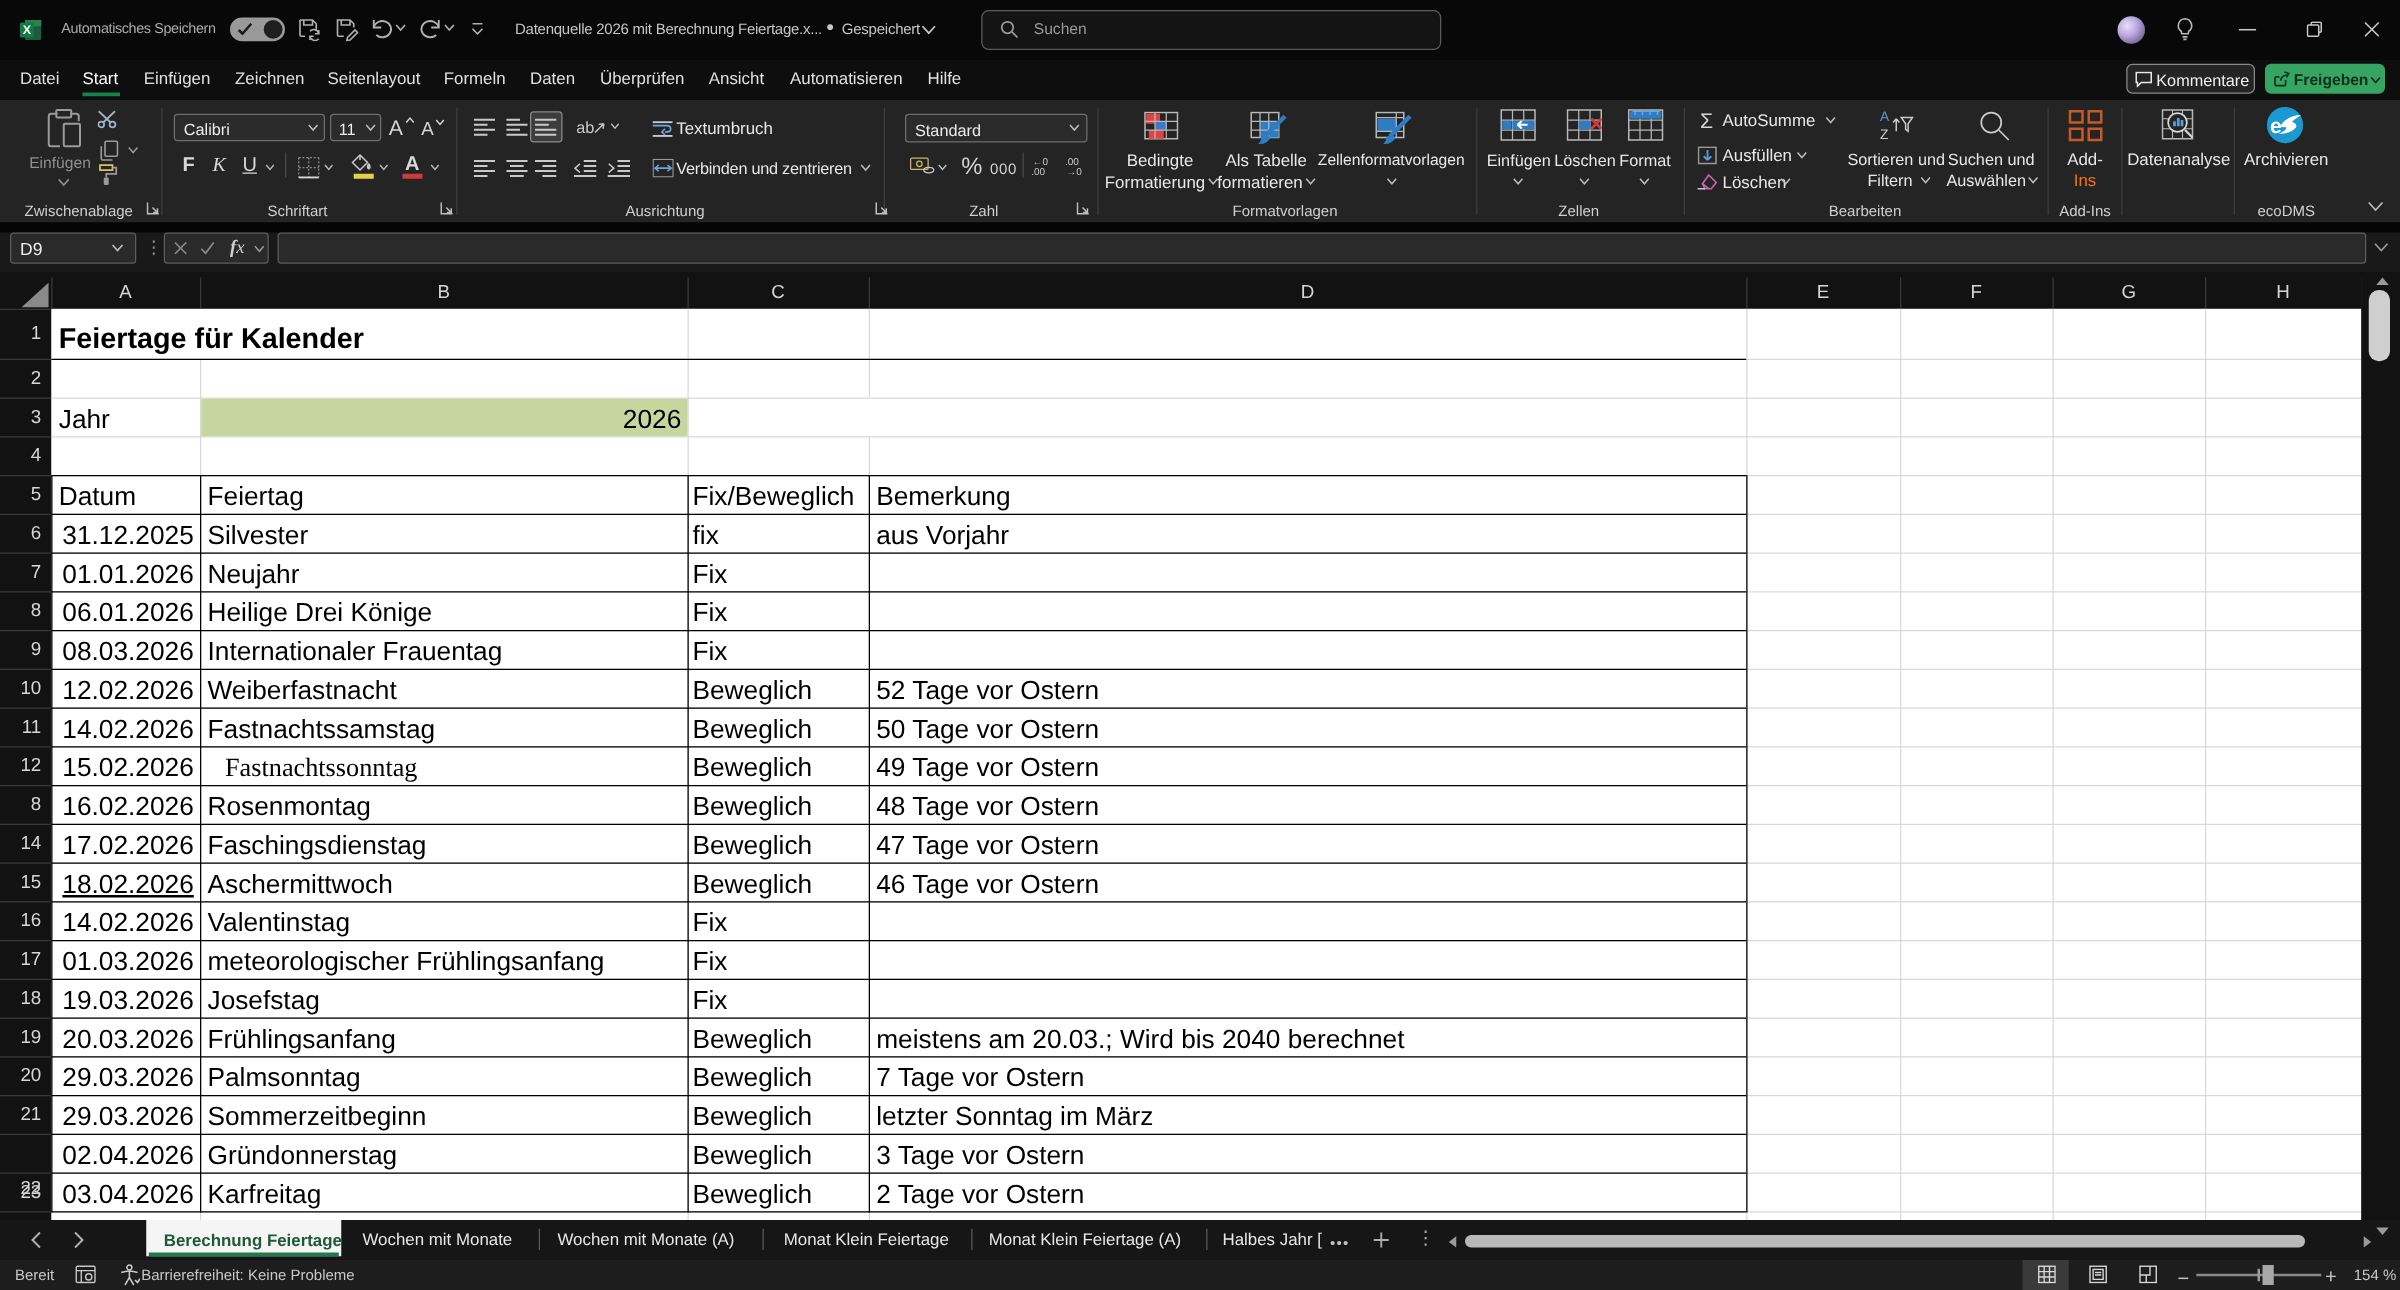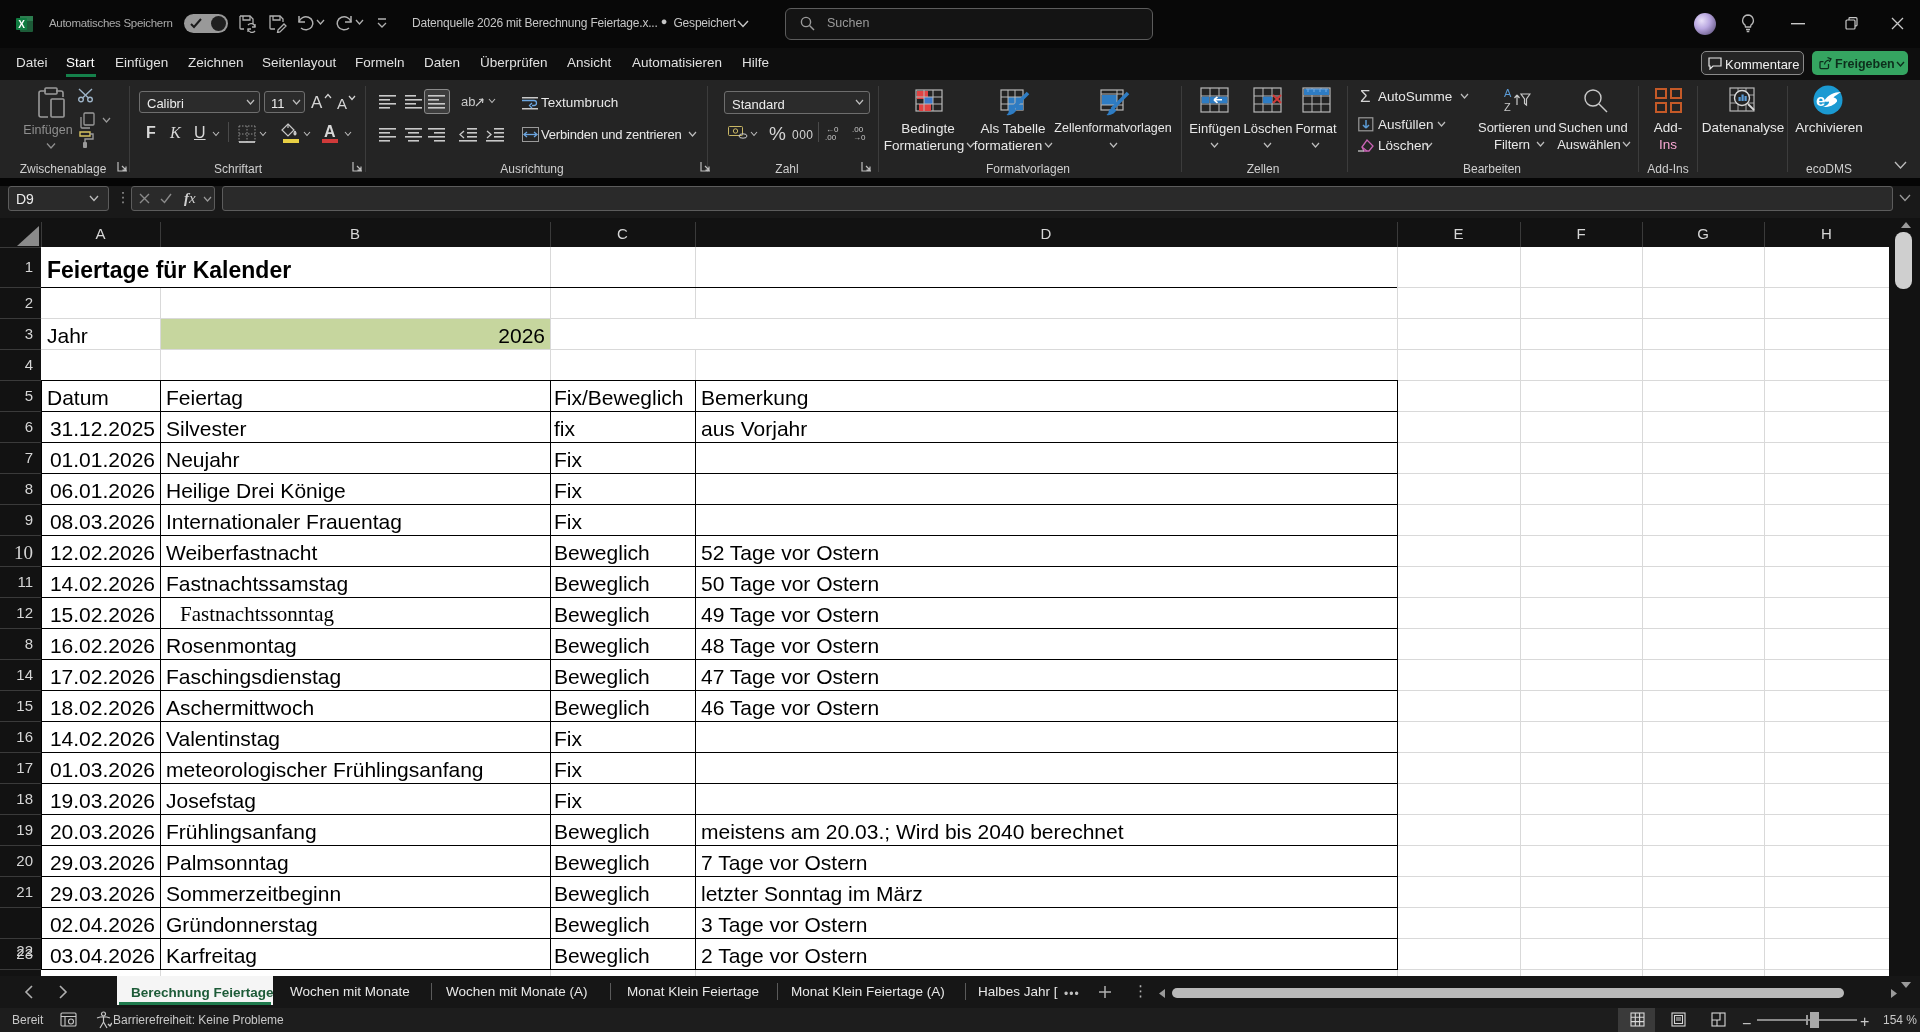--- a/index.html
+++ b/index.html
@@ -422,21 +422,21 @@
 <svg class="ic" style="left:1622px;top:141px" width="9" height="7" viewBox="0 0 9 7" fill="none" stroke="#bdbdbd" stroke-width="1.2">
       <path d="M1 1 l3.5 4 L8 1"></path>
     </svg>
 <svg class="ic" style="left:1654px;top:87px" width="29" height="27" viewBox="0 0 29 27" fill="none" stroke="#c55a28" stroke-width="2">
 <rect x="2" y="2" width="10" height="9"></rect>
       <rect x="17" y="2" width="10" height="9"></rect>
 <rect x="2" y="16" width="10" height="9"></rect>
       <rect x="17" y="16" width="10" height="9"></rect>
 </svg>
 <div class="tx" style="left:1668px;top:121px;font-size:13.5px;color:#e8e8e8;transform:translateX(-50%);">Add-</div>
-<div class="tx" style="left:1668px;top:138px;font-size:13.5px;color:#f9a8d4;transform:translateX(-50%);">Ins</div>
+<div class="tx" style="left:1668px;top:138px;font-size:13.5px;color:#f97316;transform:translateX(-50%);">Ins</div>
 <svg class="ic" style="left:1729px;top:87px" width="28" height="27" viewBox="0 0 28 27">
 <rect x="1" y="1" width="24" height="23" fill="none" stroke="#b8b8b8" stroke-width="1.2"></rect>
 <path d="M1 8 h24 M1 16 h24 M9 1 v23 M17 1 v23" stroke="#b8b8b8" stroke-width="0.9"></path>
 <circle cx="13" cy="11" r="7.5" fill="#242424" stroke="#d8d8d8" stroke-width="1.4"></circle>
 <rect x="9.5" y="10" width="2.2" height="4" fill="#5b9bd5"></rect>
       <rect x="12.5" y="7.5" width="2.2" height="6.5" fill="#5b9bd5"></rect>
       <rect x="15.5" y="9" width="2.2" height="5" fill="#5b9bd5"></rect>
 <path d="M19 17 L25 23" stroke="#d8d8d8" stroke-width="1.8"></path>
 </svg>
 <div class="tx" style="left:1743px;top:121px;font-size:13.5px;color:#e8e8e8;transform:translateX(-50%);">Datenanalyse</div>
@@ -496,21 +496,21 @@
 <div class="hsep" style="left:1889px;top:222px;width:1px;height:25px;"></div>
 <div class="rlbl" style="left:33px;top:259.0px;transform:translateX(-100%);font-size:15px;">1</div>
 <div class="rlbl" style="left:33px;top:294.5px;transform:translateX(-100%);font-size:15px;">2</div>
 <div class="rlbl" style="left:33px;top:325.5px;transform:translateX(-100%);font-size:15px;">3</div>
 <div class="rlbl" style="left:33px;top:356.5px;transform:translateX(-100%);font-size:15px;">4</div>
 <div class="rlbl" style="left:33px;top:387.5px;transform:translateX(-100%);font-size:15px;">5</div>
 <div class="rlbl" style="left:33px;top:418.5px;transform:translateX(-100%);font-size:15px;">6</div>
 <div class="rlbl" style="left:33px;top:449.5px;transform:translateX(-100%);font-size:15px;">7</div>
 <div class="rlbl" style="left:33px;top:480.5px;transform:translateX(-100%);font-size:15px;">8</div>
 <div class="rlbl" style="left:33px;top:511.5px;transform:translateX(-100%);font-size:15px;">9</div>
-<div class="rlbl" style="left:33px;top:542.5px;transform:translateX(-100%);font-size:19px;font-family:Liberation Serif, serif;">10</div>
+<div class="rlbl" style="left:33px;top:542.5px;transform:translateX(-100%);font-size:15px;">10</div>
 <div class="rlbl" style="left:33px;top:573.5px;transform:translateX(-100%);font-size:15px;">11</div>
 <div class="rlbl" style="left:33px;top:604.5px;transform:translateX(-100%);font-size:15px;">12</div>
 <div class="rlbl" style="left:33px;top:635.5px;transform:translateX(-100%);font-size:15px;">8</div>
 <div class="rlbl" style="left:33px;top:666.5px;transform:translateX(-100%);font-size:15px;">14</div>
 <div class="rlbl" style="left:33px;top:697.5px;transform:translateX(-100%);font-size:15px;">15</div>
 <div class="rlbl" style="left:33px;top:728.5px;transform:translateX(-100%);font-size:15px;">16</div>
 <div class="rlbl" style="left:33px;top:759.5px;transform:translateX(-100%);font-size:15px;">17</div>
 <div class="rlbl" style="left:33px;top:790.5px;transform:translateX(-100%);font-size:15px;">18</div>
 <div class="rlbl" style="left:33px;top:821.5px;transform:translateX(-100%);font-size:15px;">19</div>
 <div class="rlbl" style="left:33px;top:852.5px;transform:translateX(-100%);font-size:15px;">20</div>
@@ -633,21 +633,21 @@
 <div class="cell" style="left:554px;top:604px;">Beweglich</div>
 <div class="cell" style="left:701px;top:604px;">49 Tage vor Ostern</div>
 <div class="cell" style="left:155px;top:635px;transform:translateX(-100%);">16.02.2026</div>
 <div class="cell" style="left:166px;top:635px;">Rosenmontag</div>
 <div class="cell" style="left:554px;top:635px;">Beweglich</div>
 <div class="cell" style="left:701px;top:635px;">48 Tage vor Ostern</div>
 <div class="cell" style="left:155px;top:666px;transform:translateX(-100%);">17.02.2026</div>
 <div class="cell" style="left:166px;top:666px;">Faschingsdienstag</div>
 <div class="cell" style="left:554px;top:666px;">Beweglich</div>
 <div class="cell" style="left:701px;top:666px;">47 Tage vor Ostern</div>
-<div class="cell" style="left:155px;top:697px;transform:translateX(-100%);">18.02.2026</div>
+<div class="cell" style="left:155px;top:697px;transform:translateX(-100%);text-decoration:underline;">18.02.2026</div>
 <div class="cell" style="left:166px;top:697px;">Aschermittwoch</div>
 <div class="cell" style="left:554px;top:697px;">Beweglich</div>
 <div class="cell" style="left:701px;top:697px;">46 Tage vor Ostern</div>
 <div class="cell" style="left:155px;top:728px;transform:translateX(-100%);">14.02.2026</div>
 <div class="cell" style="left:166px;top:728px;">Valentinstag</div>
 <div class="cell" style="left:554px;top:728px;">Fix</div>
 <div class="cell" style="left:155px;top:759px;transform:translateX(-100%);">01.03.2026</div>
 <div class="cell" style="left:166px;top:759px;">meteorologischer Frühlingsanfang</div>
 <div class="cell" style="left:554px;top:759px;">Fix</div>
 <div class="cell" style="left:155px;top:790px;transform:translateX(-100%);">19.03.2026</div>

